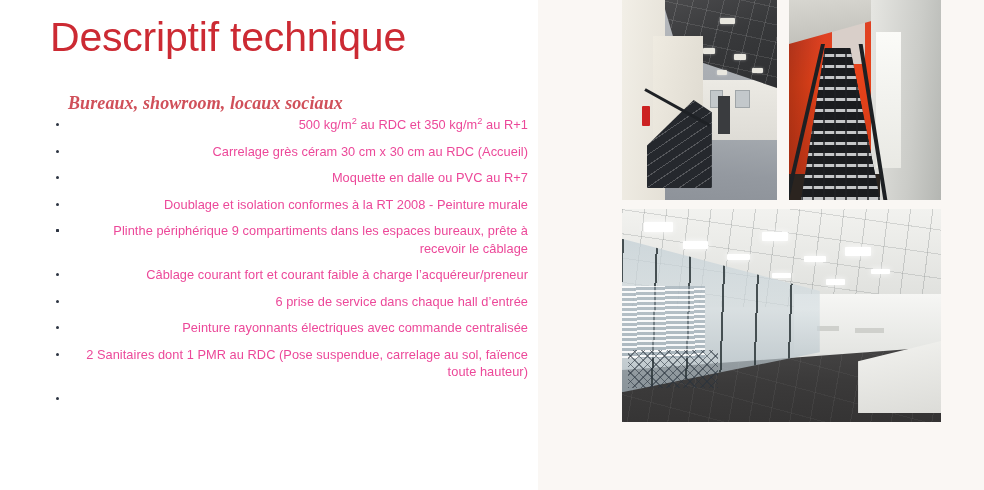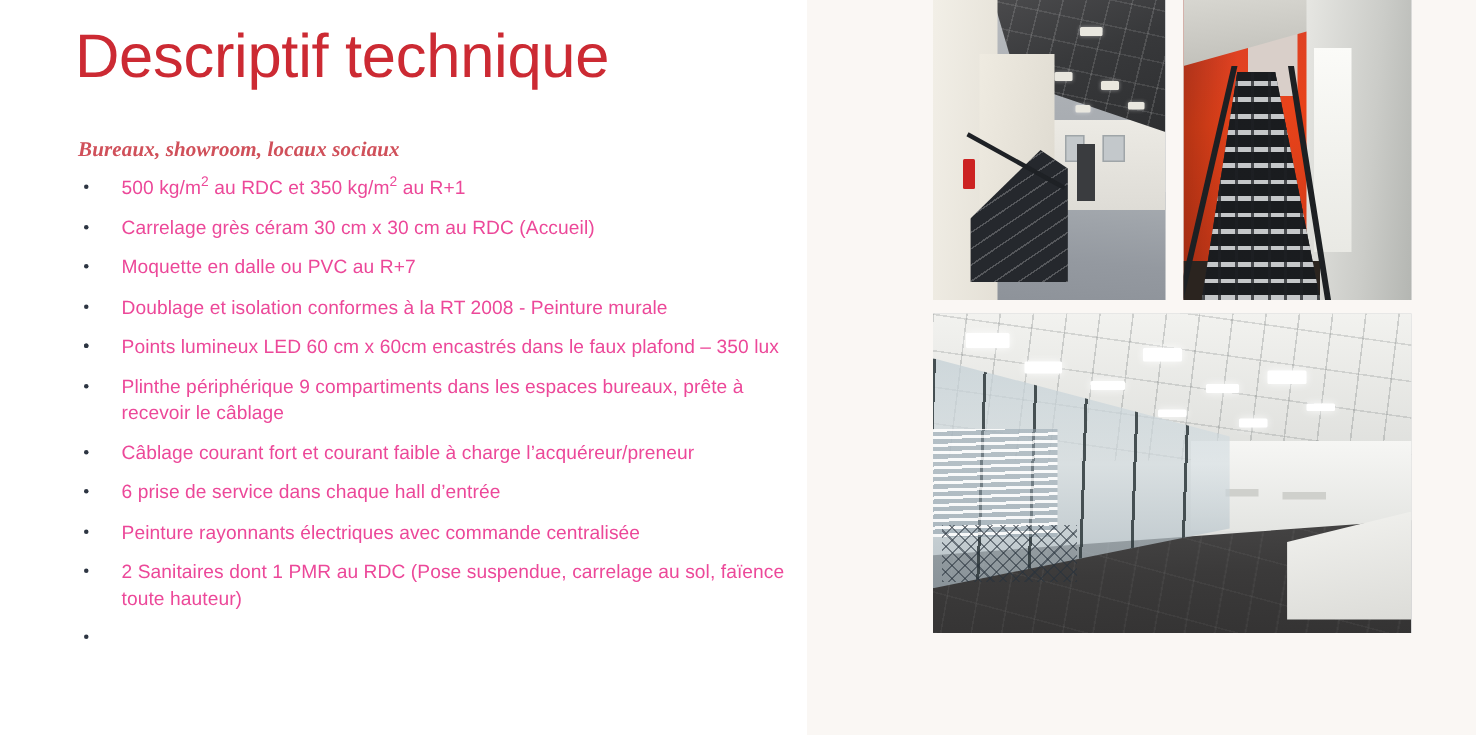--- a/index.html
+++ b/index.html
@@ -13,20 +13,21 @@
     background: #faf7f4;
     font-family: "Liberation Sans", sans-serif;
     -webkit-font-smoothing: antialiased;
   }
 
   .slide {
     position: relative;
     width: 906px;
     height: 490px;
     background: #faf7f4;
+    text-align: right;
   }
 
   
   .left-panel {
     position: absolute;
     left: 0;
     top: 0;
     width: 538px;
     height: 490px;
     background: #ffffff;
@@ -39,26 +40,26 @@
     font-size: 41px;
     line-height: 54px;
     font-weight: 400;
     letter-spacing: -0.2px;
     color: #cc2a33;
     white-space: nowrap;
   }
 
   .subtitle {
     position: absolute;
-    left: 52px;
+    left: 68px;
     top: 93px;
     font-family: "Liberation Serif", "DejaVu Serif", serif;
     font-style: italic;
     font-weight: 700;
-    font-size: 14px;
+    font-size: 18px;
     letter-spacing: 0.1px;
     color: #d0505a;
     white-space: nowrap;
   }
 
   .bullet-list {
     position: absolute;
     left: 50px;
     top: 116px;
     width: 478px;
@@ -417,21 +418,20 @@
         <span class="dot"></span>
         <span>Doublage et isolation conformes à la RT 2008 - Peinture murale</span>
       </li>
 
       <li class="bullet-item">
         <span class="dot"></span>
       </li>
 
       <li class="bullet-item">
         <span class="dot"></span>
-        <span>Points lumineux LED 60 cm x 60cm encastrés dans le faux plafond – 350 lux</span>
       </li>
 
       <li class="bullet-item">
         <span class="dot"></span>
         <span>Plinthe périphérique 9 compartiments dans les espaces bureaux, prête à recevoir le câblage</span>
       </li>
 
       <li class="bullet-item">
         <span class="dot"></span>
         <span>Câblage courant fort et courant faible à charge l’acquéreur/preneur</span>

